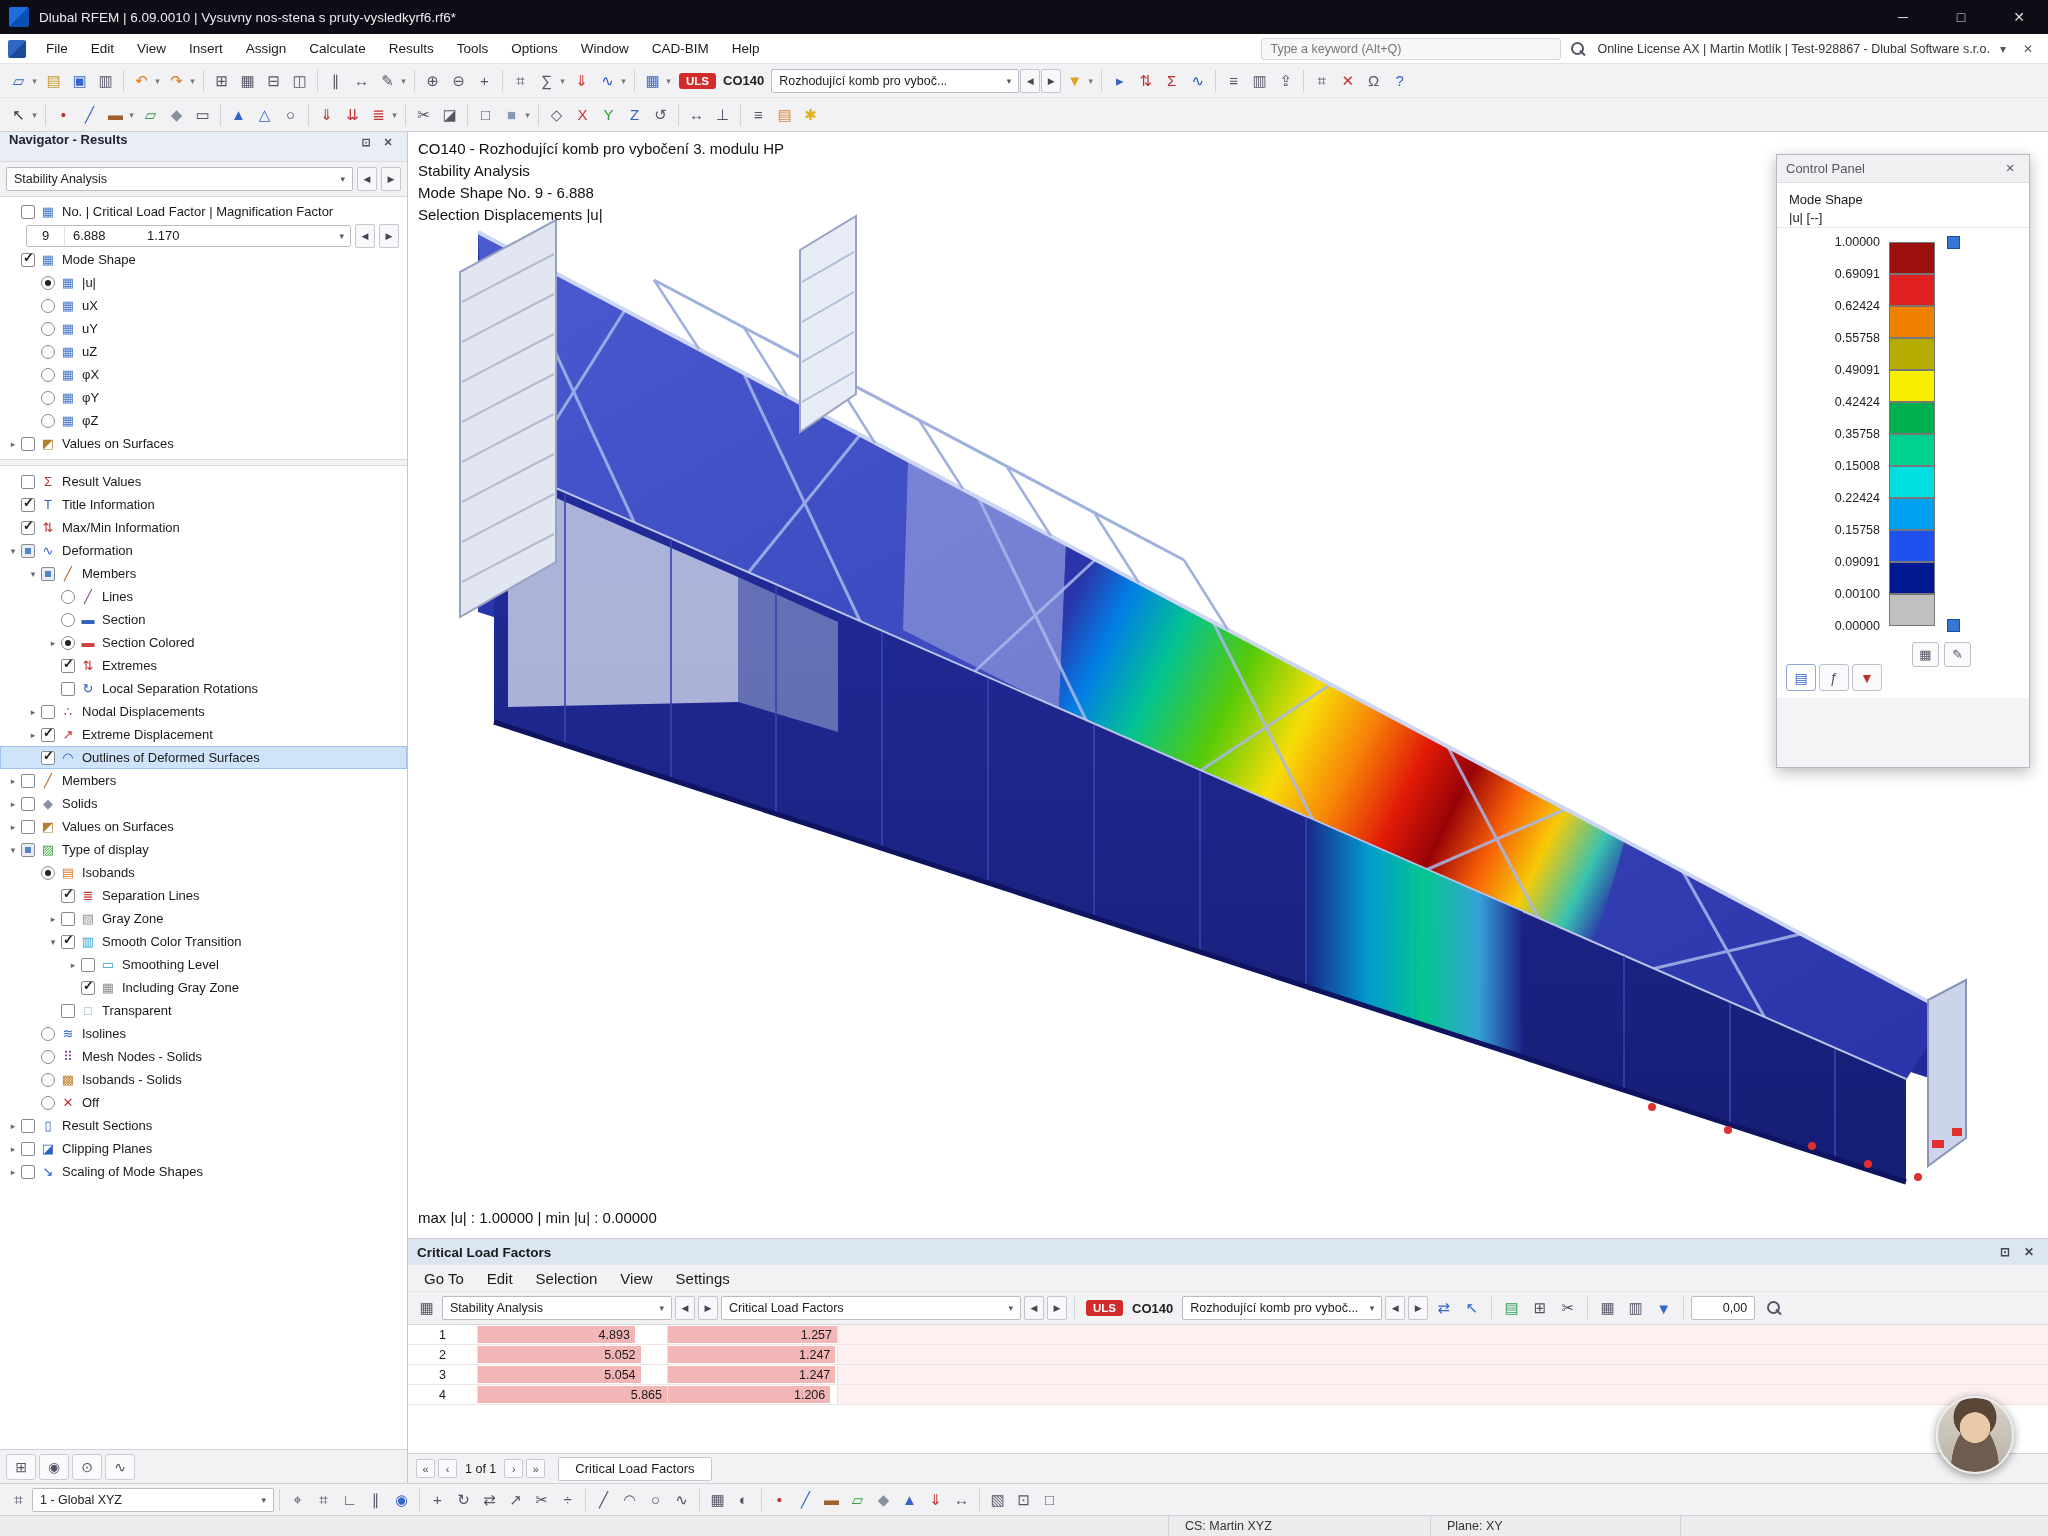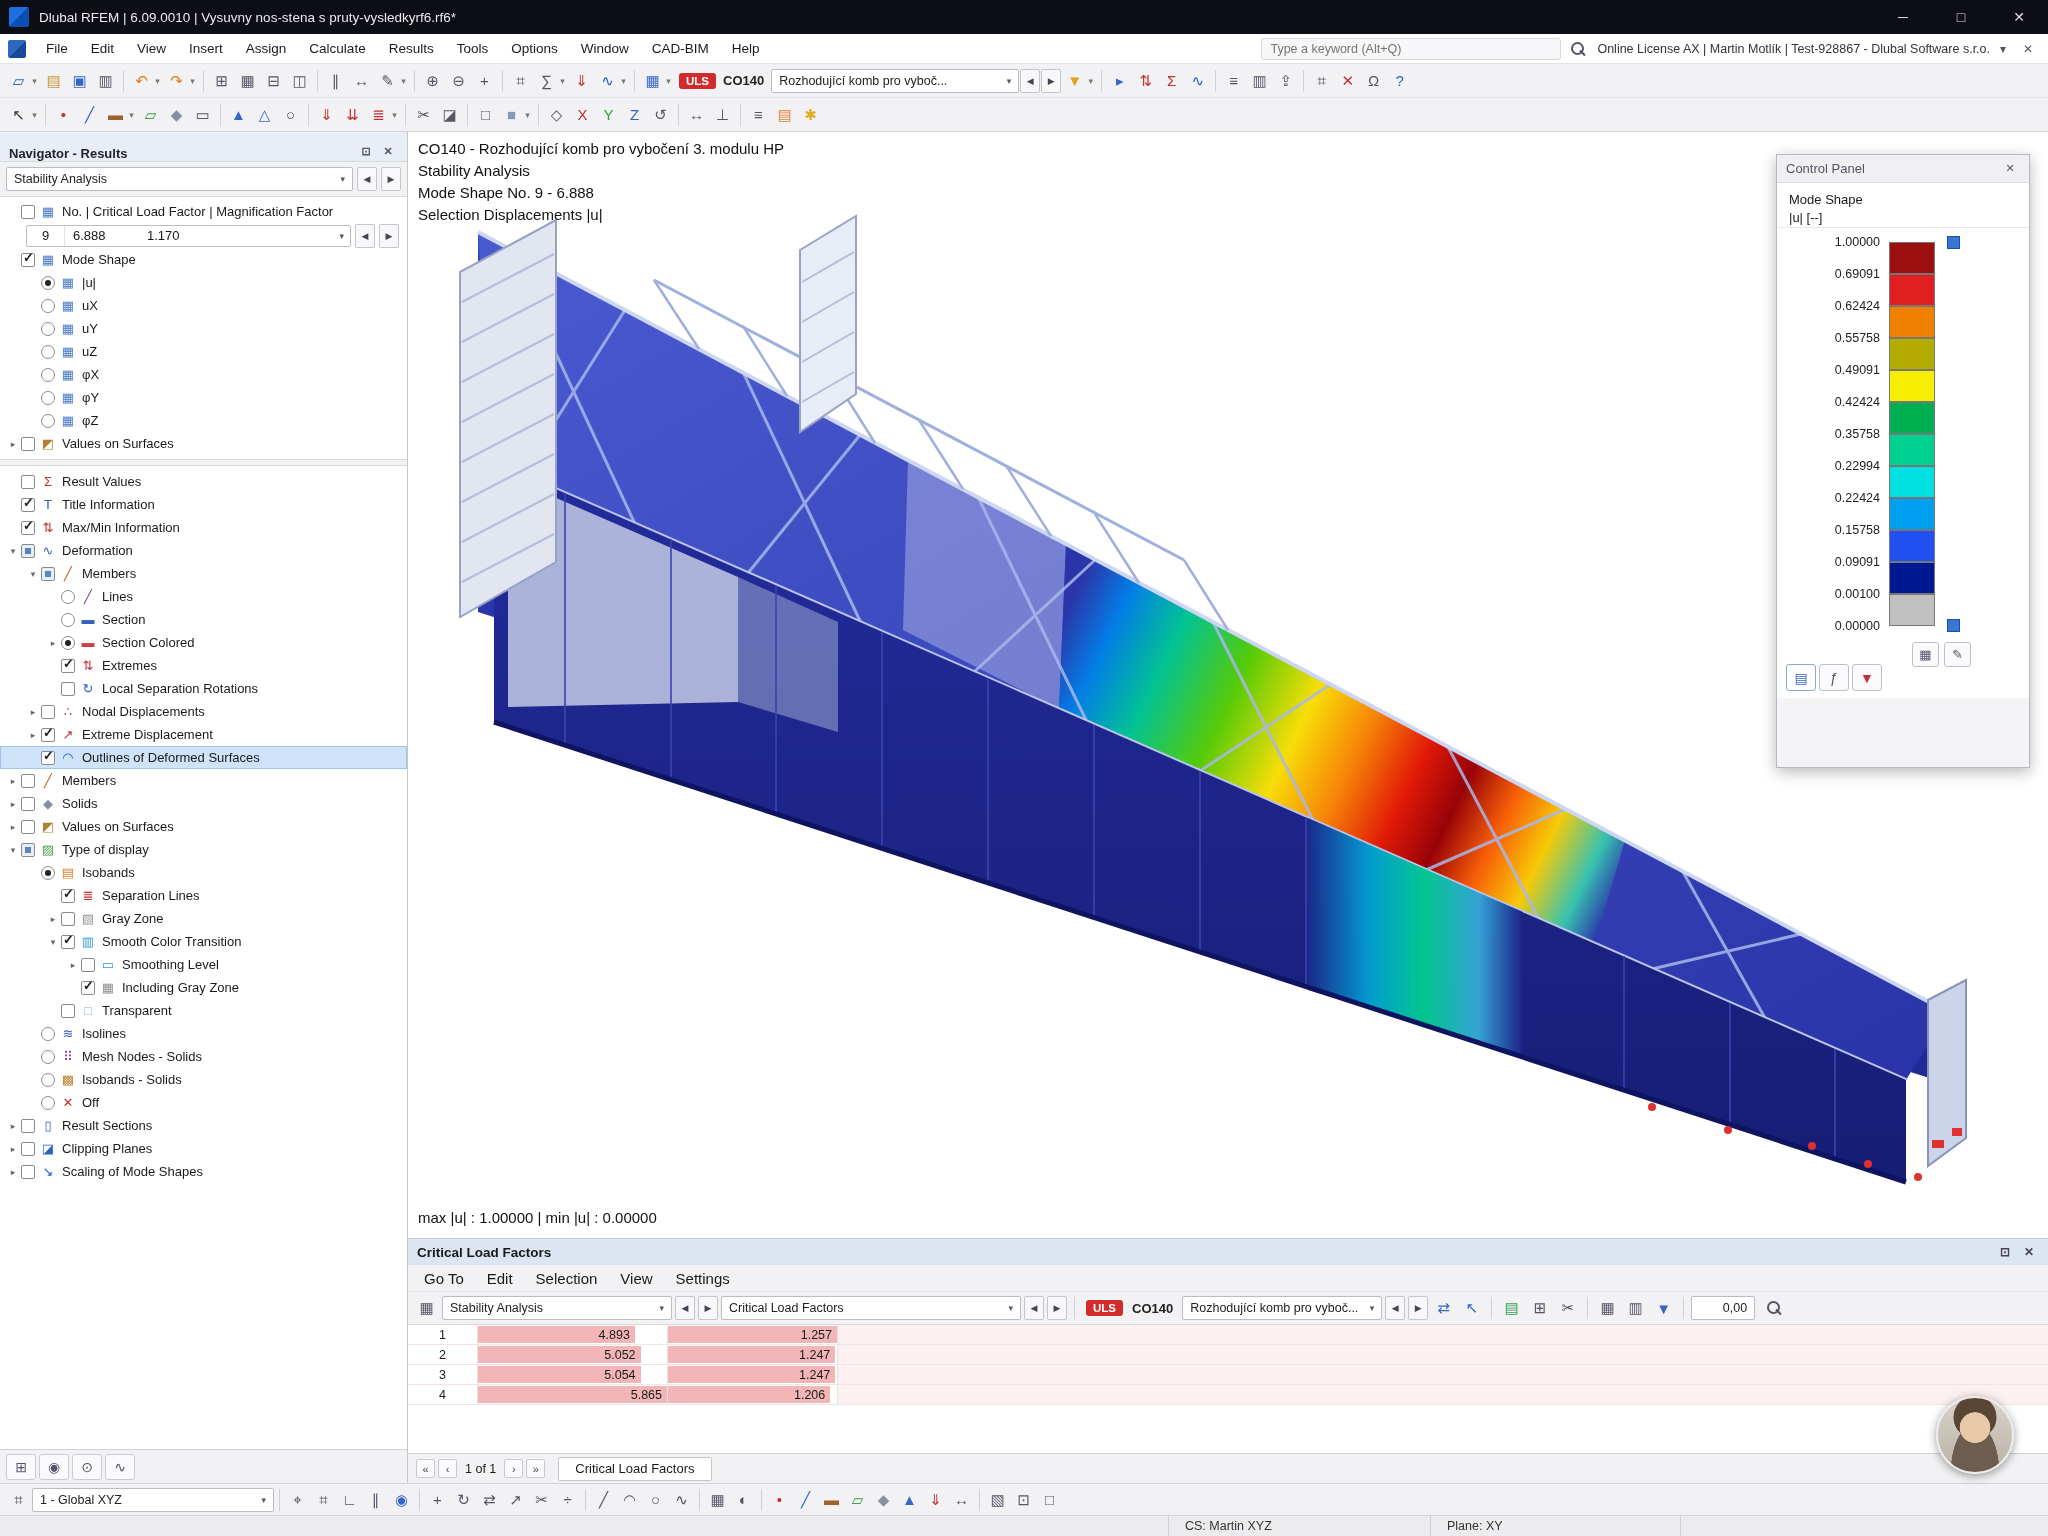--- a/index.html
+++ b/index.html
@@ -30,21 +30,21 @@
   .tbtn.car{min-width:11px;font-size:9px;color:#777;padding:0;margin-left:-3px}
   .tbtn.sep{min-width:1px;width:1px;height:22px;background:#d2d2d6;padding:0;margin:0 4px;border-radius:0}
   .uls-badge{background:#d22b2b;color:#fff;font-weight:bold;font-size:11.5px;padding:2px 7px;border-radius:3px;margin:0 4px;flex:none}
   .lc-label{font-size:13px;font-weight:bold;color:#222;margin:0 6px 0 2px;flex:none}
   .combo{height:24px;background:#fff;border:1px solid #b8bcc4;border-radius:2px;display:flex;align-items:center;padding:0 7px;font-size:12.5px;color:#222;flex:none}
   .combo .cv{flex:1;white-space:nowrap;overflow:hidden}
   .combo .caret{font-size:9px;color:#556;margin-left:8px}
   .navbtn{width:20px;height:24px;border:1px solid #c2c6ce;background:#f8f8fa;display:flex;align-items:center;justify-content:center;font-size:9px;color:#445;border-radius:2px;flex:none}
   
   #navigator{position:absolute;left:0;top:132px;width:408px;height:1351px;background:#f2f2f4;border-right:1px solid #c6c6cb;display:flex;flex-direction:column}
-  .nav-header{height:30px;display:flex;align-items:flex-end;padding:0 9px;background:#e9eef6;border-bottom:1px solid #d6dae2;font-size:13px;font-weight:bold;color:#223}
+  .nav-header{height:30px;display:flex;align-items:flex-start;padding:0 9px;background:#e9eef6;border-bottom:1px solid #d6dae2;font-size:13px;font-weight:bold;color:#223}
   .nav-hicons{margin-left:auto;display:flex;gap:2px}
   .nav-hicon{width:20px;height:20px;display:flex;align-items:center;justify-content:center;color:#556;font-size:11px}
   .nav-combo-row{height:34px;display:flex;align-items:center;padding:0 6px;gap:4px}
   .nav-combo-row .combo{flex:1}
   .tree{flex:1;background:#fff;border-top:1px solid #d8d8dc;padding-top:3px;overflow:hidden}
   .trow{height:23px;display:flex;align-items:center;font-size:13px;white-space:nowrap}
   .trow.sel{background:#cfe3fb;box-shadow:inset 0 0 0 1px #9fc3ef}
   .lvl0{padding-left:6px}.lvl1{padding-left:26px}.lvl2{padding-left:46px}.lvl3{padding-left:66px}
   .texp{width:14px;font-size:9px;color:#667;text-align:center;flex:none}
   .tctrl{width:14px;height:14px;flex:none;margin:0 4px 0 1px;position:relative;border:1px solid #898a8f;background:#fff;border-radius:2px}
@@ -916,21 +916,21 @@
             <span class="sval">0.42424</span>
             <span class="ssw" style="background: rgb(0, 176, 80);"></span>
           </div>
 
           <div class="srow">
             <span class="sval">0.35758</span>
             <span class="ssw" style="background: rgb(0, 208, 144);"></span>
           </div>
 
           <div class="srow">
-            <span class="sval">0.22994</span>
+            <span class="sval">0.15008</span>
             <span class="ssw" style="background: rgb(0, 224, 224);"></span>
           </div>
 
           <div class="srow">
             <span class="sval">0.22424</span>
             <span class="ssw" style="background: rgb(0, 160, 240);"></span>
           </div>
 
           <div class="srow">
             <span class="sval">0.15758</span>

